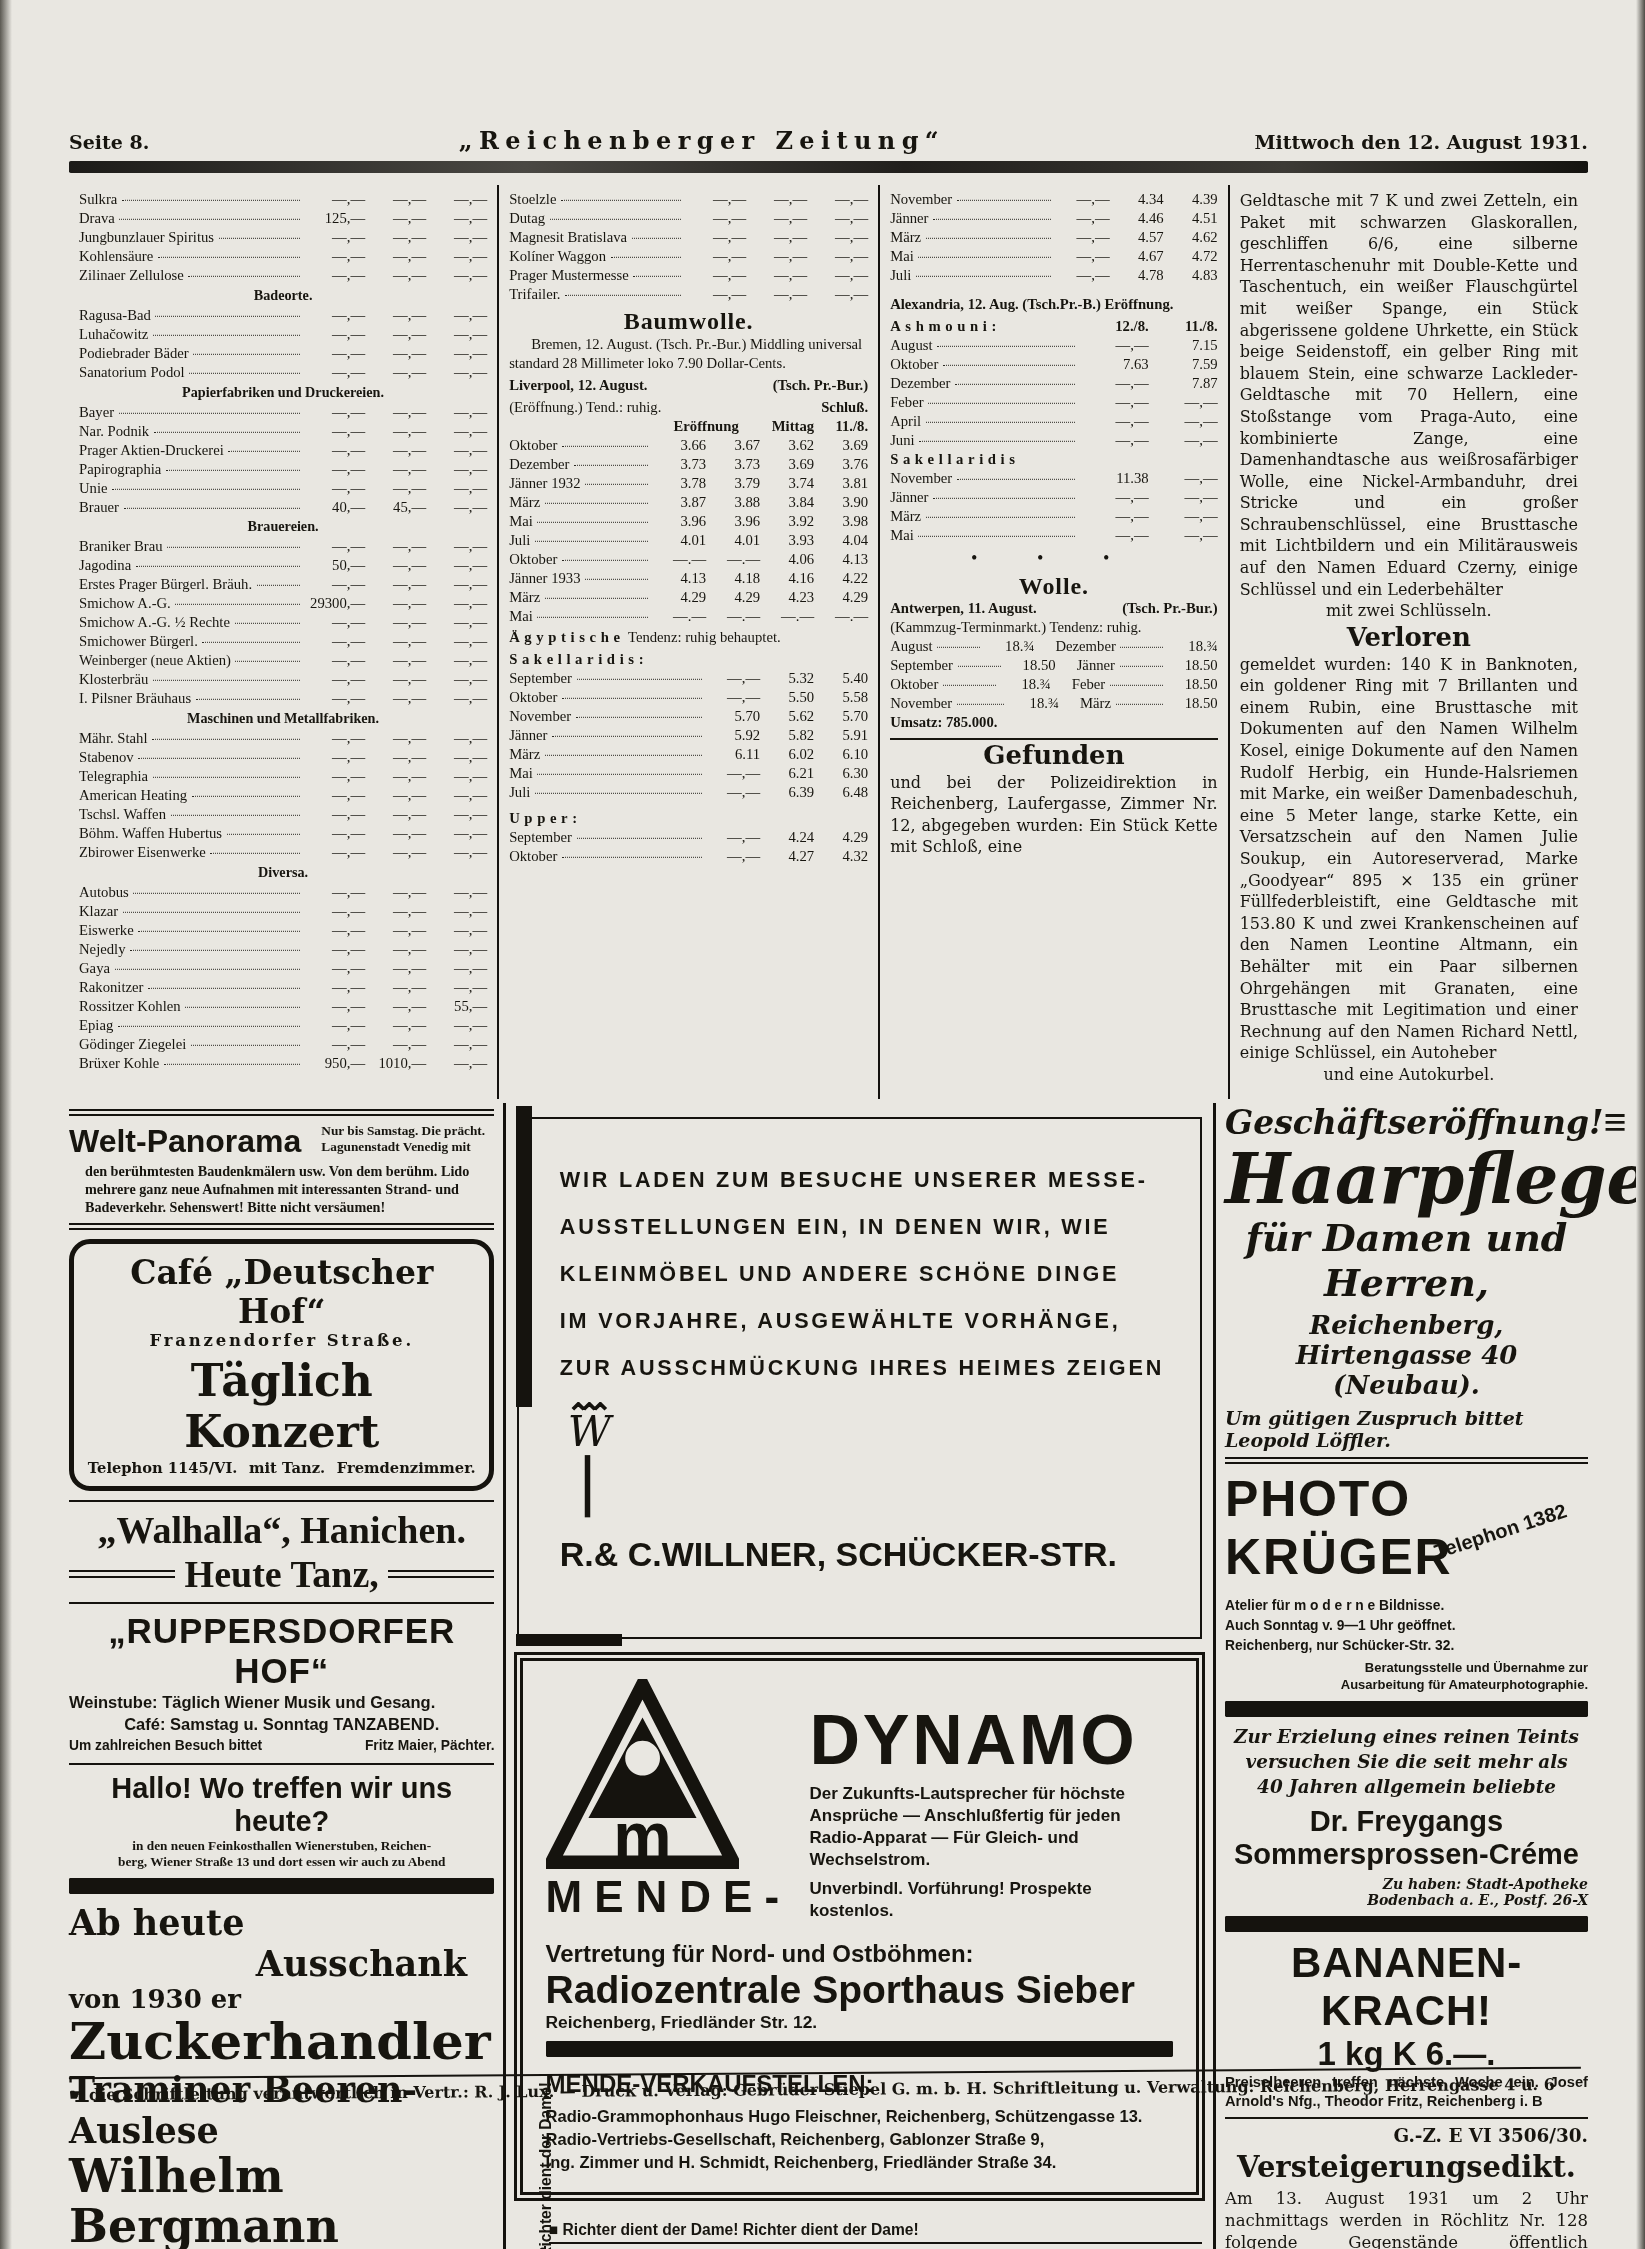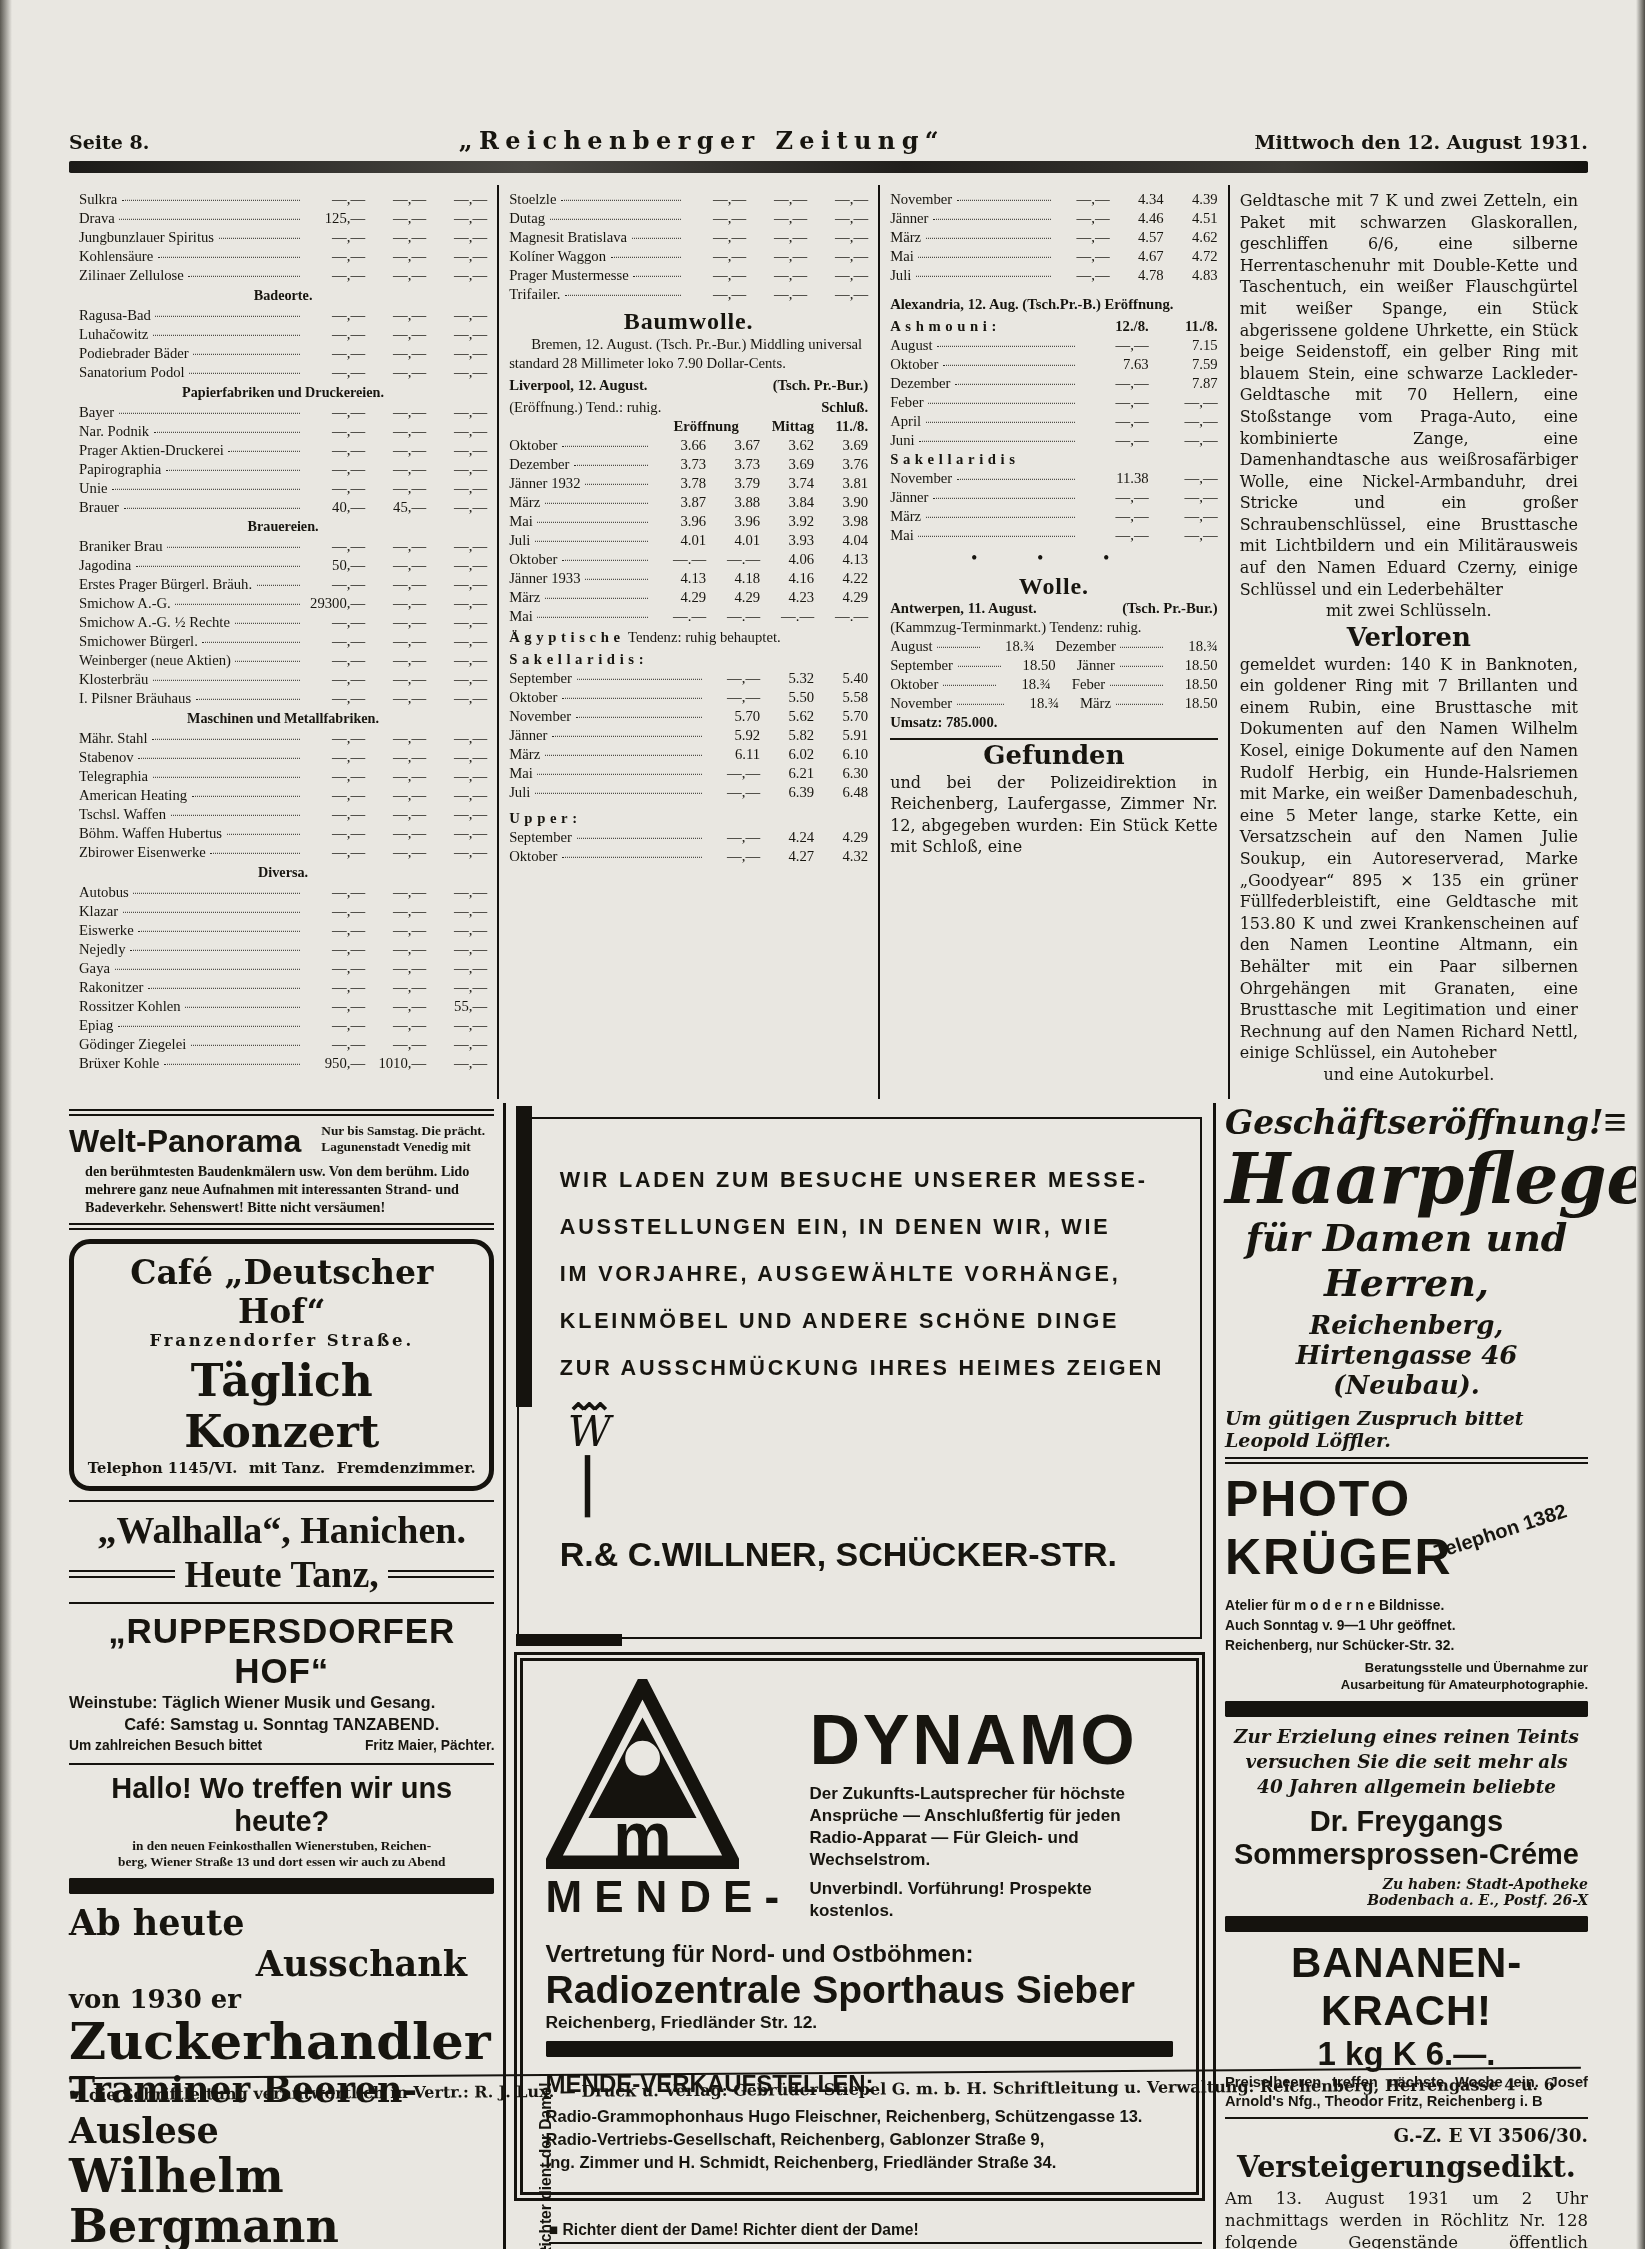--- a/index.html
+++ b/index.html
@@ -992,22 +992,22 @@
       </div>
 
     </div>
 
     <div class="ads-mid">
       <div class="willner-box">
         <div>
 
         <div class="wline">WIR LADEN ZUM BESUCHE UNSERER MESSE-</div>
               <div class="wline">AUSSTELLUNGEN EIN, IN DENEN WIR, WIE</div>
+              <div class="wline">KLEINMÖBEL UND ANDERE SCHÖNE DINGE</div>
               <div class="wline">IM VORJAHRE, AUSGEWÄHLTE VORHÄNGE,</div>
-              <div class="wline">KLEINMÖBEL UND ANDERE SCHÖNE DINGE</div>
               <div class="wline">ZUR AUSSCHMÜCKUNG IHRES HEIMES ZEIGEN</div>
             </div>
         <svg width="55" height="119" viewBox="0 0 60 130">
           <path d="M14 8 L20 2 L26 8 M26 8 L32 2 L38 8 M38 8 L44 2 L50 8" stroke="#15130e" stroke-width="4" fill="none"></path>
           <text x="32" y="48" text-anchor="middle" font-size="46" font-style="italic" font-family="DejaVu Serif, serif" fill="#15130e">W</text>
           <line x1="30" y1="58" x2="30" y2="126" stroke="#15130e" stroke-width="6"></line>
         </svg>
         <div class="willner-sig">R.&amp; C.WILLNER, SCHÜCKER-STR.</div>
       </div>
 
@@ -1060,21 +1060,21 @@
     </div>
 
     <div class="ads-right">
       <div>
         <div class="gesch-line">
           <span class="gesch">Geschäftseröffnung!</span>
           <span class="tbar">≡</span>
         </div>
         <div class="haar">Haarpflege</div>
         <div class="haar2">für Damen und Herren,</div>
-        <div class="haar3">Reichenberg, Hirtengasse 46 (Neubau).</div>
+        <div class="haar3">Reichenberg, Hirtengasse 40 (Neubau).</div>
         <div class="haar4">Um gütigen Zuspruch bittet Leopold Löffler.</div>
       </div>
       <div class="rule2"></div>
 
       <div class="krueger-block">
         <div class="krueger">PHOTO KRÜGER</div>
         <div class="kr-lines" style="margin-top:9.2px">
           <div>Atelier für  m o d e r n e  Bildnisse.</div>
           <div>Auch Sonntag v. 9—1 Uhr geöffnet.</div>
           <div>Reichenberg, nur Schücker-Str. 32.</div>

